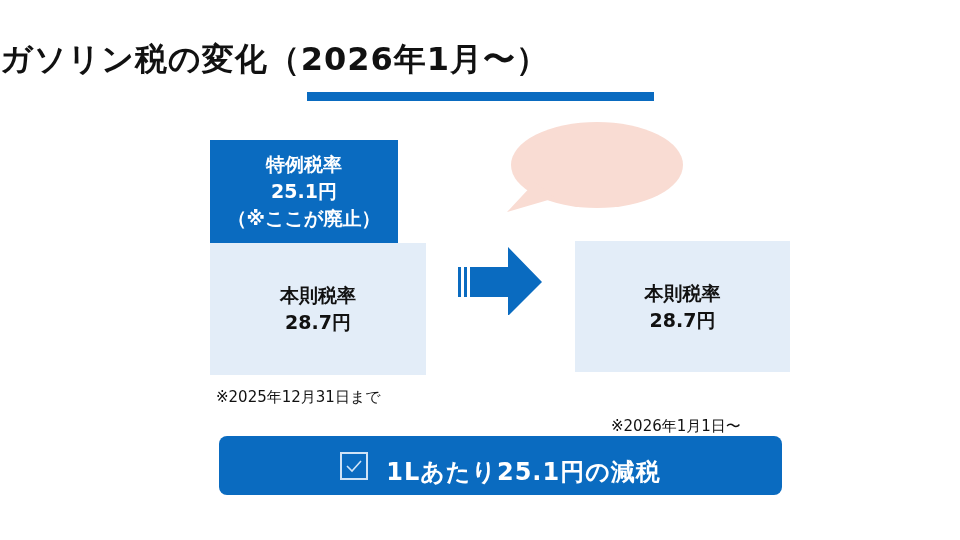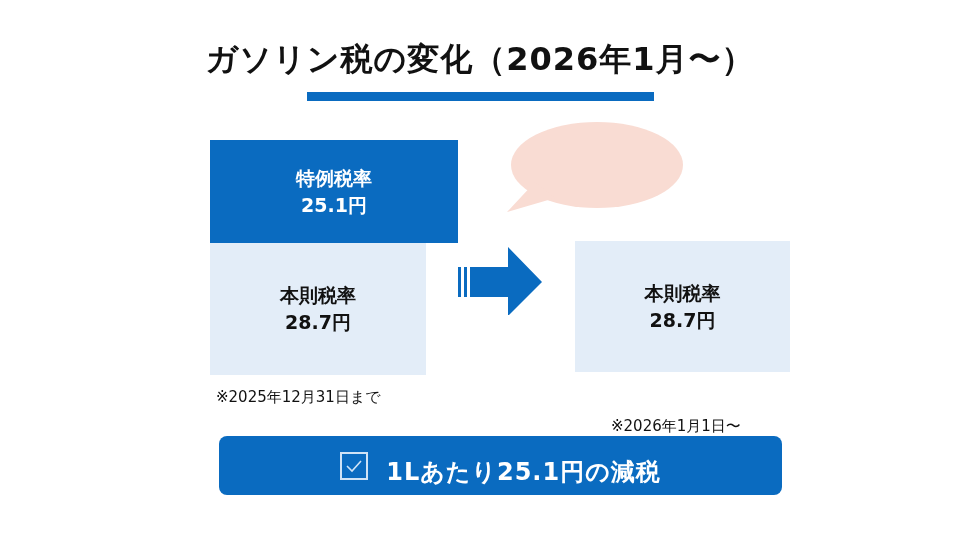--- a/index.html
+++ b/index.html
@@ -1,28 +1,28 @@
 <!DOCTYPE html>
 <html><head>
   <meta charset="utf-8">
   <style>
     html, body { margin: 0; padding: 0; }
     body {
       width: 960px; height: 540px; background: #ffffff; position: relative; overflow: hidden;
       font-family: "DejaVu Sans", "Liberation Sans", sans-serif; color: #111;
     }
     .title {
-      position: absolute; left: 0; width: 960px; top: 38px; text-align: center;
+      position: absolute; left: 0; width: 960px; top: 38px; text-align: left;
       font-size: 32px; font-weight: bold; letter-spacing: 1px; color: #111;
     }
     .title-bar {
       position: absolute; left: 307px; top: 92px; width: 347px; height: 9px; background: #0a6bc0;
     }
     .box-special {
-      position: absolute; left: 210px; top: 140px; width: 248px; height: 103px; background: #0a6bc0;
+      position: absolute; left: 210px; top: 140px; width: 188px; height: 103px; background: #0a6bc0;
       color: #fff; display: flex; flex-direction: column; align-items: center; justify-content: center;
       font-size: 19px; font-weight: bold; line-height: 27px; text-align: center;
     }
     .box-base-left {
       position: absolute; left: 210px; top: 243px; width: 216px; height: 132px; background: #e3edf8;
       display: flex; flex-direction: column; align-items: center; justify-content: center;
       font-size: 19px; font-weight: bold; line-height: 27px; text-align: center;
     }
     .box-base-right {
       position: absolute; left: 575px; top: 241px; width: 215px; height: 131px; background: #e3edf8;
@@ -52,20 +52,21 @@
   </style>
 </head>
 <body>
 
 <div class="title">ガソリン税の変化（2026年1月〜）</div>
 <div class="title-bar"></div>
 
 <div class="box-special">
   <span>特例税率</span>
   <span>25.1円</span>
+  <span>（※ここが廃止）</span>
 </div>
 
 <div class="box-base-left">
   <span>本則税率</span>
   <span>28.7円</span>
 </div>
 
 <div class="note note-left">※2025年12月31日まで</div>
 
 <svg class="arrow" viewBox="0 0 90 70">

